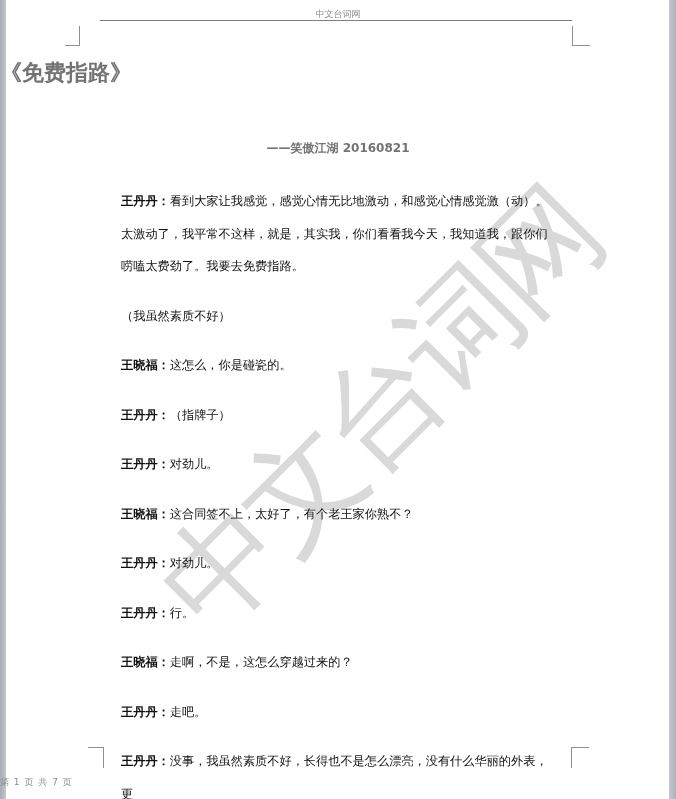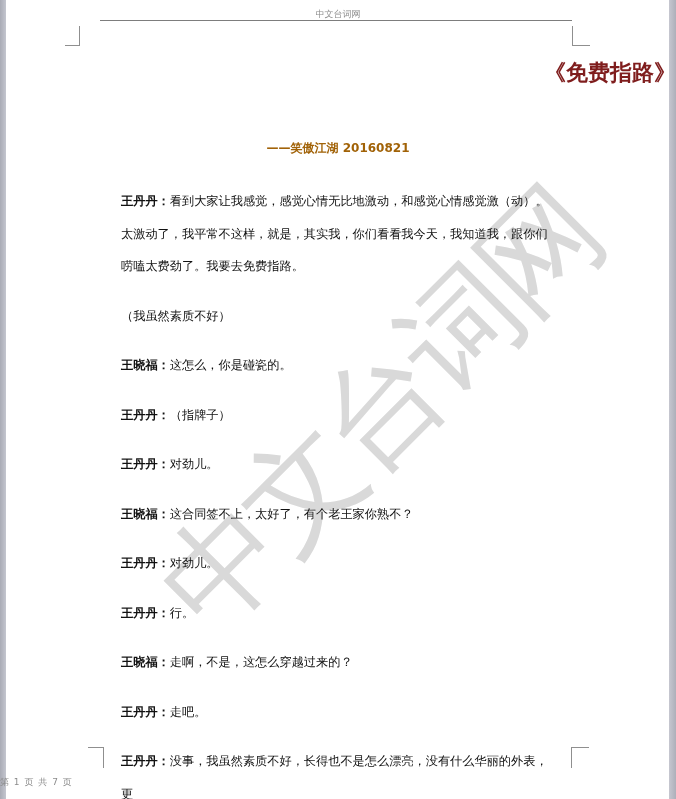--- a/index.html
+++ b/index.html
@@ -32,27 +32,27 @@
 
     .watermark {
       position: absolute; left: 105px; top: 365px; width: 520px;
       transform: rotate(-45deg); transform-origin: center center;
       font-size: 118px; color: #d9d9d9; white-space: nowrap; letter-spacing: -6px;
       font-family: "DejaVu Sans", sans-serif; font-weight: normal; line-height: 1;
       pointer-events: none; z-index: 0;
     }
 
     .title {
-      position: absolute; top: 58px; left: 0; right: 0; text-align: right;
+      position: absolute; top: 58px; left: 0; right: 0; text-align: left;
       font-family: "DejaVu Serif", "Liberation Serif", serif; font-weight: bold;
-      font-size: 22px; color: #7f1d1d; z-index: 1;
+      font-size: 22px; color: #737373; z-index: 1;
     }
     .subtitle {
       position: absolute; top: 140px; left: 0; right: 0; text-align: center;
-      font-weight: bold; font-size: 12px; color: #a16207; z-index: 1;
+      font-weight: bold; font-size: 12px; color: #737373; z-index: 1;
     }
     .body-text {
       position: absolute; top: 168px; left: 104px; width: 470px; z-index: 1;
       font-size: 12.2px; line-height: 32.5px; color: #111;
     }
     .para { margin: 17px; padding: 0; }
     .speaker { font-weight: bold; }
 
     .footer-text {
       position: absolute; top: 776px; left: 0; right: 0; 

